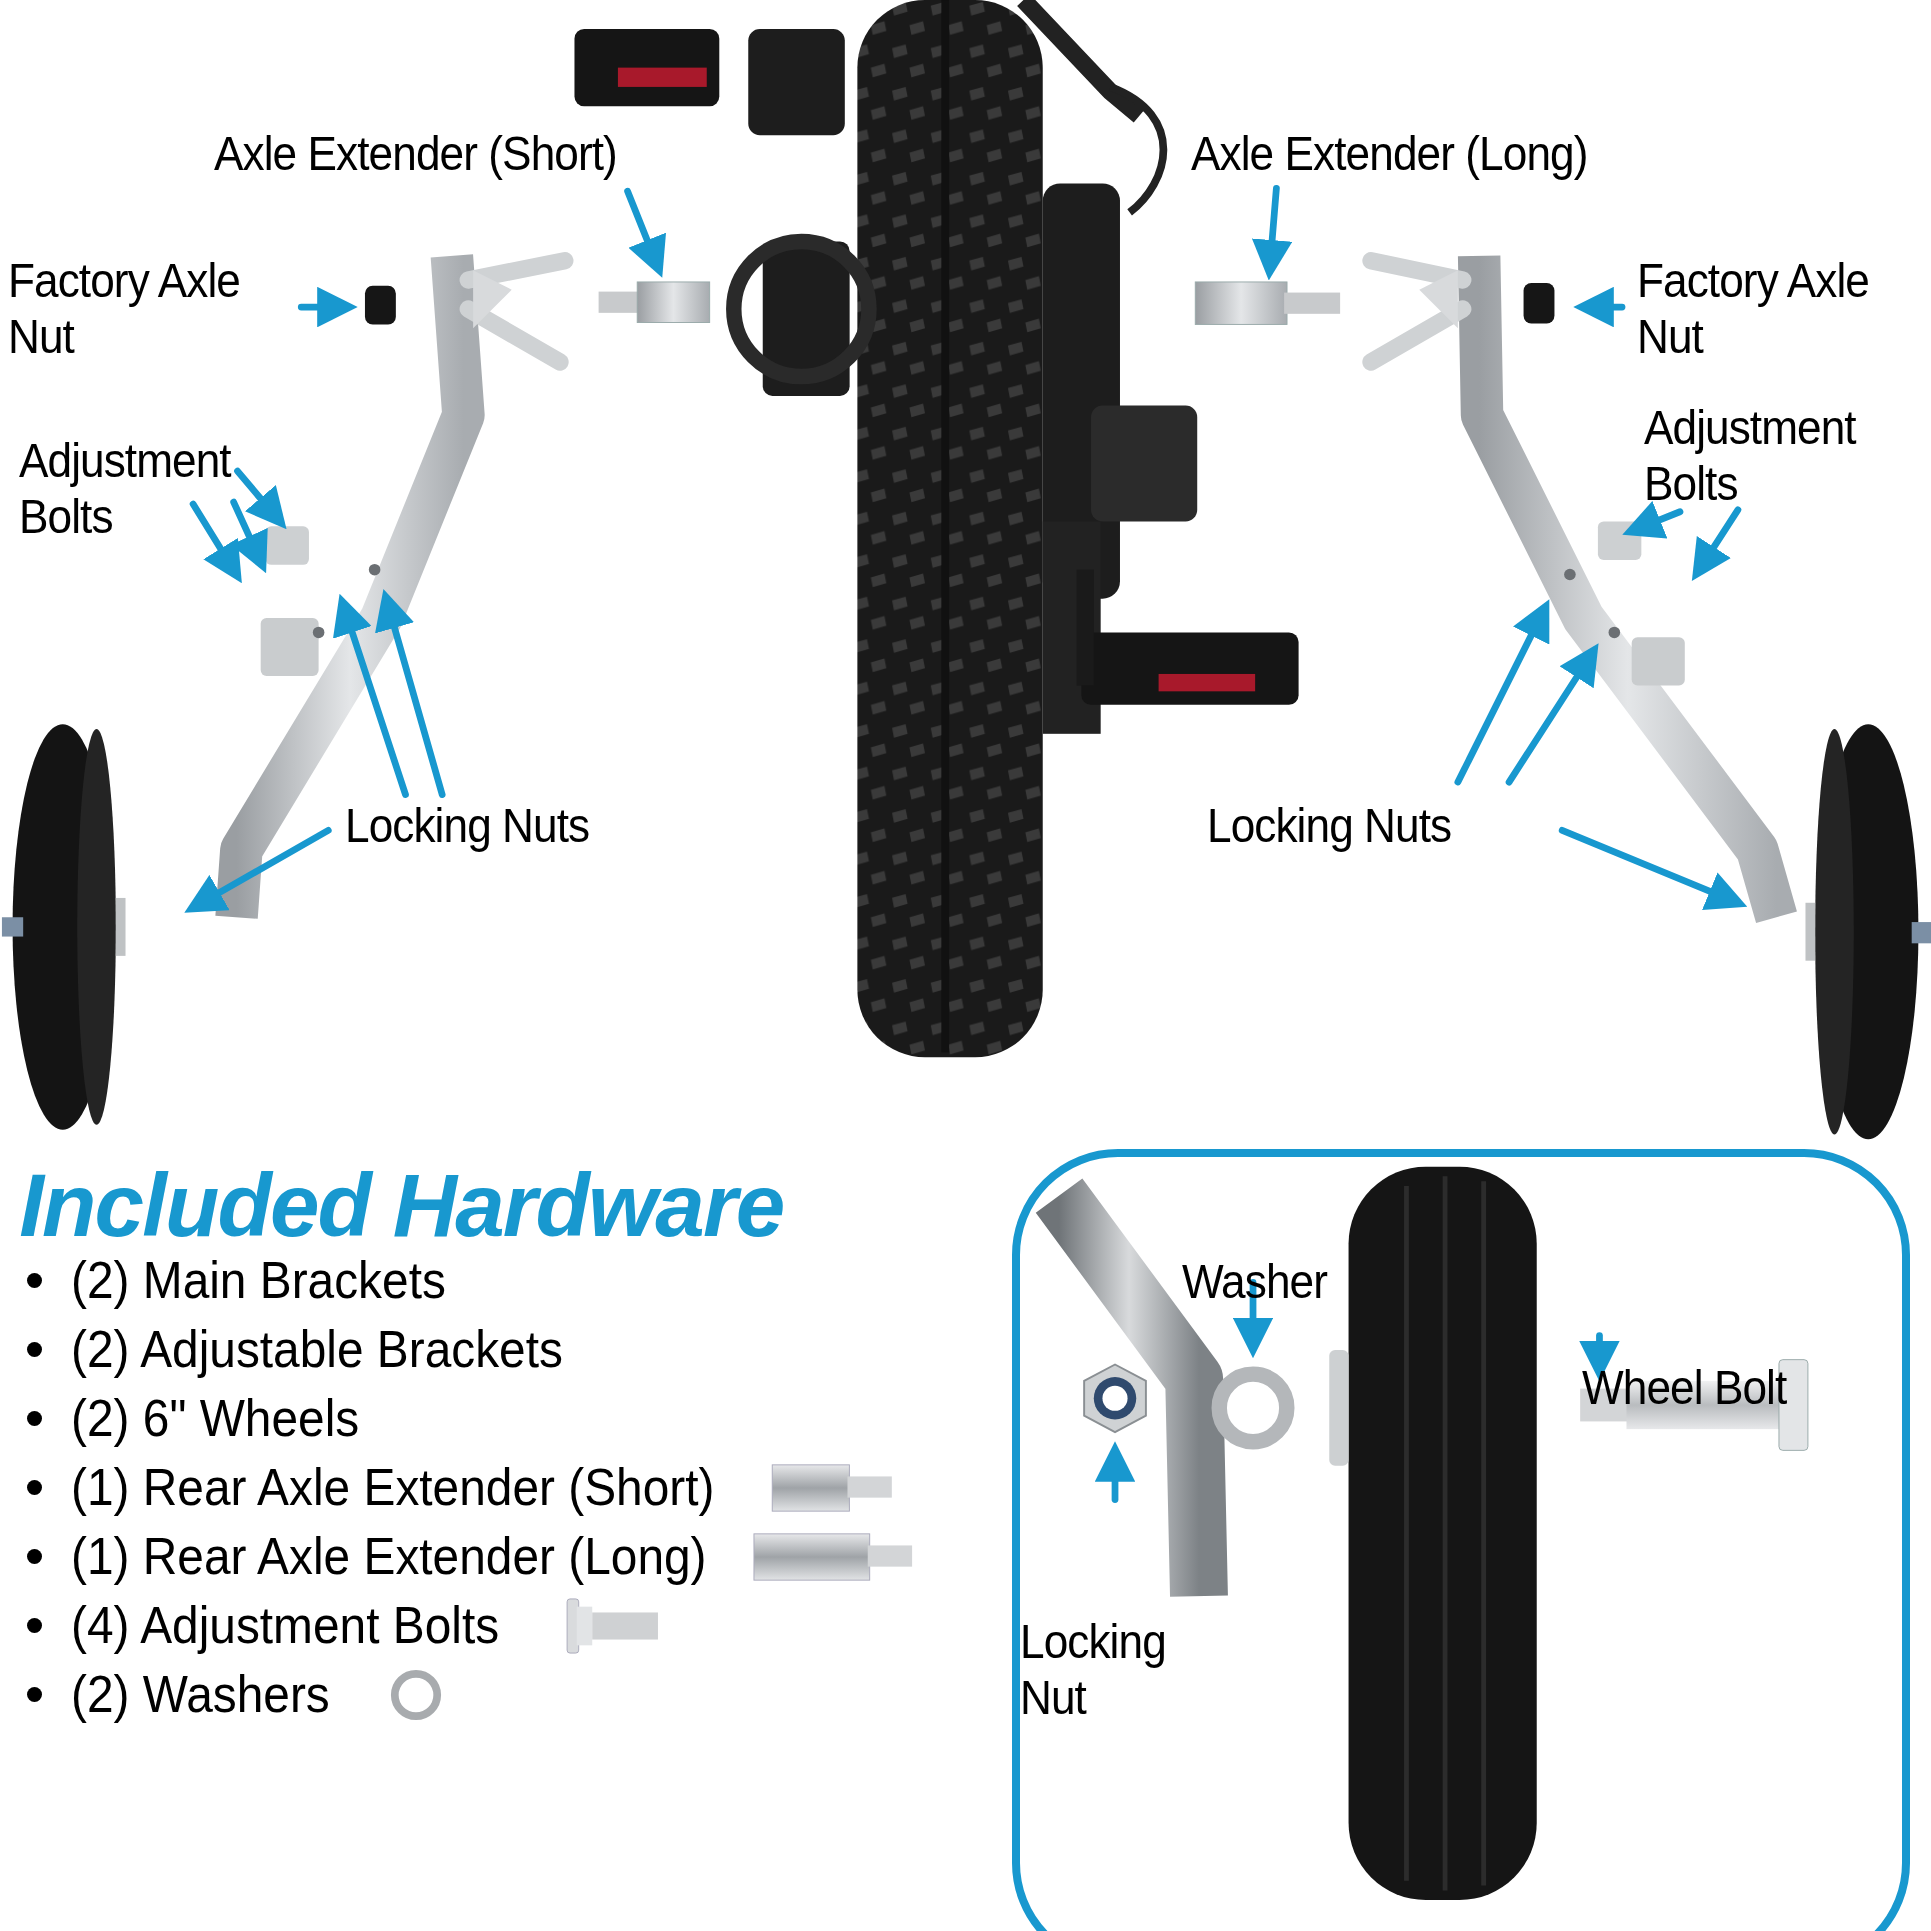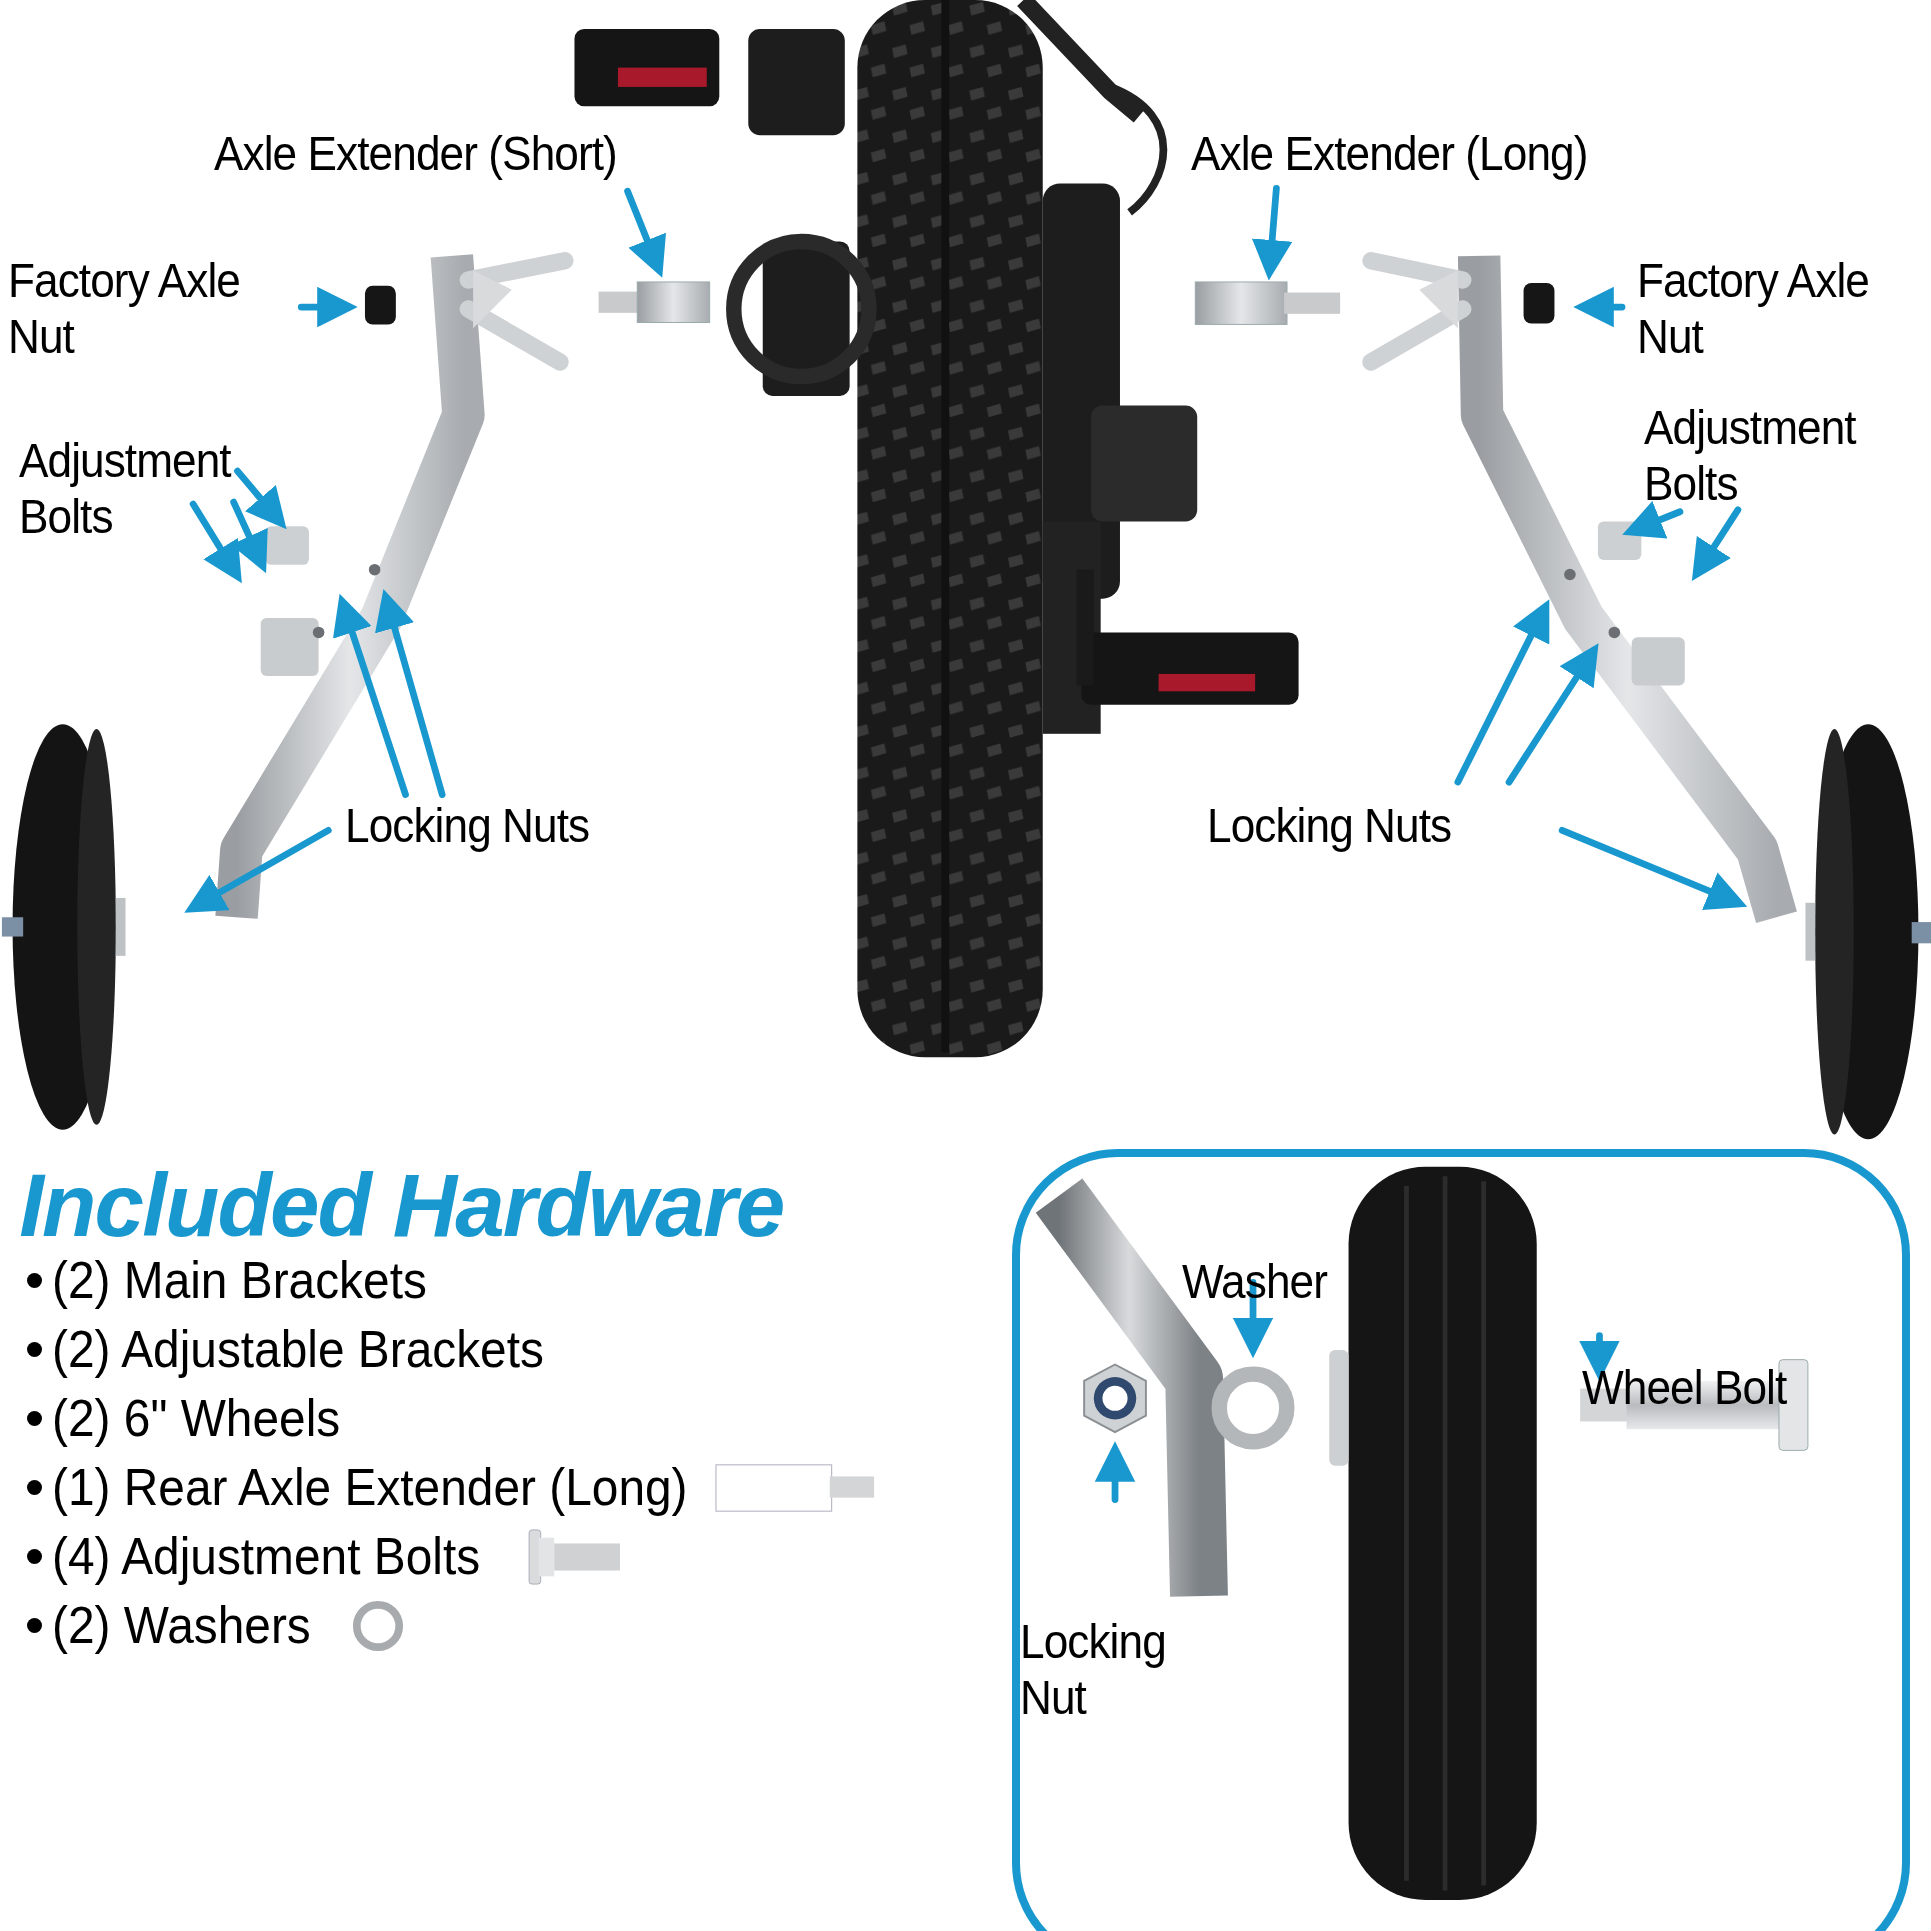--- a/index.html
+++ b/index.html
@@ -4,21 +4,21 @@
 <style>
   html, body { margin:0; padding:0; background:#ffffff; }
   body { width:1931px; height:1931px; position:relative; overflow:hidden;
          font-family: "Liberation Sans", "DejaVu Sans", sans-serif; color:#000; }
   .lbl { position:absolute; font-size:48px; line-height:56px; font-weight:400;
          letter-spacing:-1px; color:#000; white-space:nowrap; transform:scaleX(0.92); transform-origin:left top; }
   svg.layer { position:absolute; left:0; top:0; }
   .title { position:absolute; left:19.3px; top:1154px; font-size:89px; font-weight:700;
            color:#1898cf; letter-spacing:-1.9px; white-space:nowrap;font-style:italic; }
   ul.hw { position:absolute; left:27px; top:1246px; margin:0; padding:0; list-style:none; }
-  ul.hw li { font-size:52px; line-height:69px; height:69px; white-space:nowrap; display:flex; align-items:center; }
+  ul.hw li { font-size:52px; line-height:69px; height:69px; white-space:nowrap; display:flex; align-items:center;gap:19px; }
   ul.hw li .bul { display:inline-block; width:15.4px; height:15.4px; border-radius:50%; background:#000; margin-right:9.7px; }
   ul.hw li .txt { display:inline-block; transform:scaleX(0.92); transform-origin:left center; }
   ul.hw li .thumb { display:inline-block; margin-left:5.8px; }
   .detail-box { position:absolute; left:1012px; top:1149px; width:898px; height:820px;
                 border:8.7px solid #1898cf; border-radius:106px; box-sizing:border-box; background:#fff; overflow:hidden; }
 </style>
 </head>
 <body>
 
 <svg class="layer" width="1931" height="1149" viewBox="0 0 2000 1190">
@@ -152,20 +152,35 @@
     <span class="bul"></span>
     <span class="txt"><span>(2)</span> <span>Main Brackets</span></span>
   </li>
   <li>
     <span class="bul"></span>
     <span class="txt"><span>(2)</span> <span>Adjustable Brackets</span></span>
   </li>
   <li>
     <span class="bul"></span>
     <span class="txt"><span>(2)</span> <span>6" Wheels</span></span>
+  </li>
+  <li>
+    <span class="bul"></span>
+    <span class="txt"><span>(1)</span> <span>Rear Axle Extender (Short)</span></span>
+    <svg class="thumb" width="126" height="54" style="margin-left:-19.3px" viewBox="0 0 130 56">
+      <rect x="2" y="4" width="80" height="48" fill="url(#tSteel)" stroke="#aab"></rect>
+      <rect x="80" y="16" width="46" height="22" fill="#d3d5d7"></rect>
+      <defs>
+          <linearGradient id="tSteel" x1="0" y1="0" x2="0" y2="1">
+            <stop offset="0" stop-color="#e7e8ea"></stop>
+            <stop offset="0.5" stop-color="#9fa3a7"></stop>
+            <stop offset="1" stop-color="#e1e3e5"></stop>
+          </linearGradient>
+        </defs>
+    </svg>
   </li>
   <li>
     <span class="bul"></span>
     <span class="txt"><span>(1)</span> <span>Rear Axle Extender (Long)</span></span>
     <svg class="thumb" width="164" height="54" style="margin-left:-29px" viewBox="0 0 170 56">
       <rect x="2" y="4" width="120" height="48" fill="url(#tSteel)" stroke="#aab"></rect>
       <rect x="120" y="16" width="46" height="22" fill="#d3d5d7"></rect>
     </svg>
   </li>
   <li>

